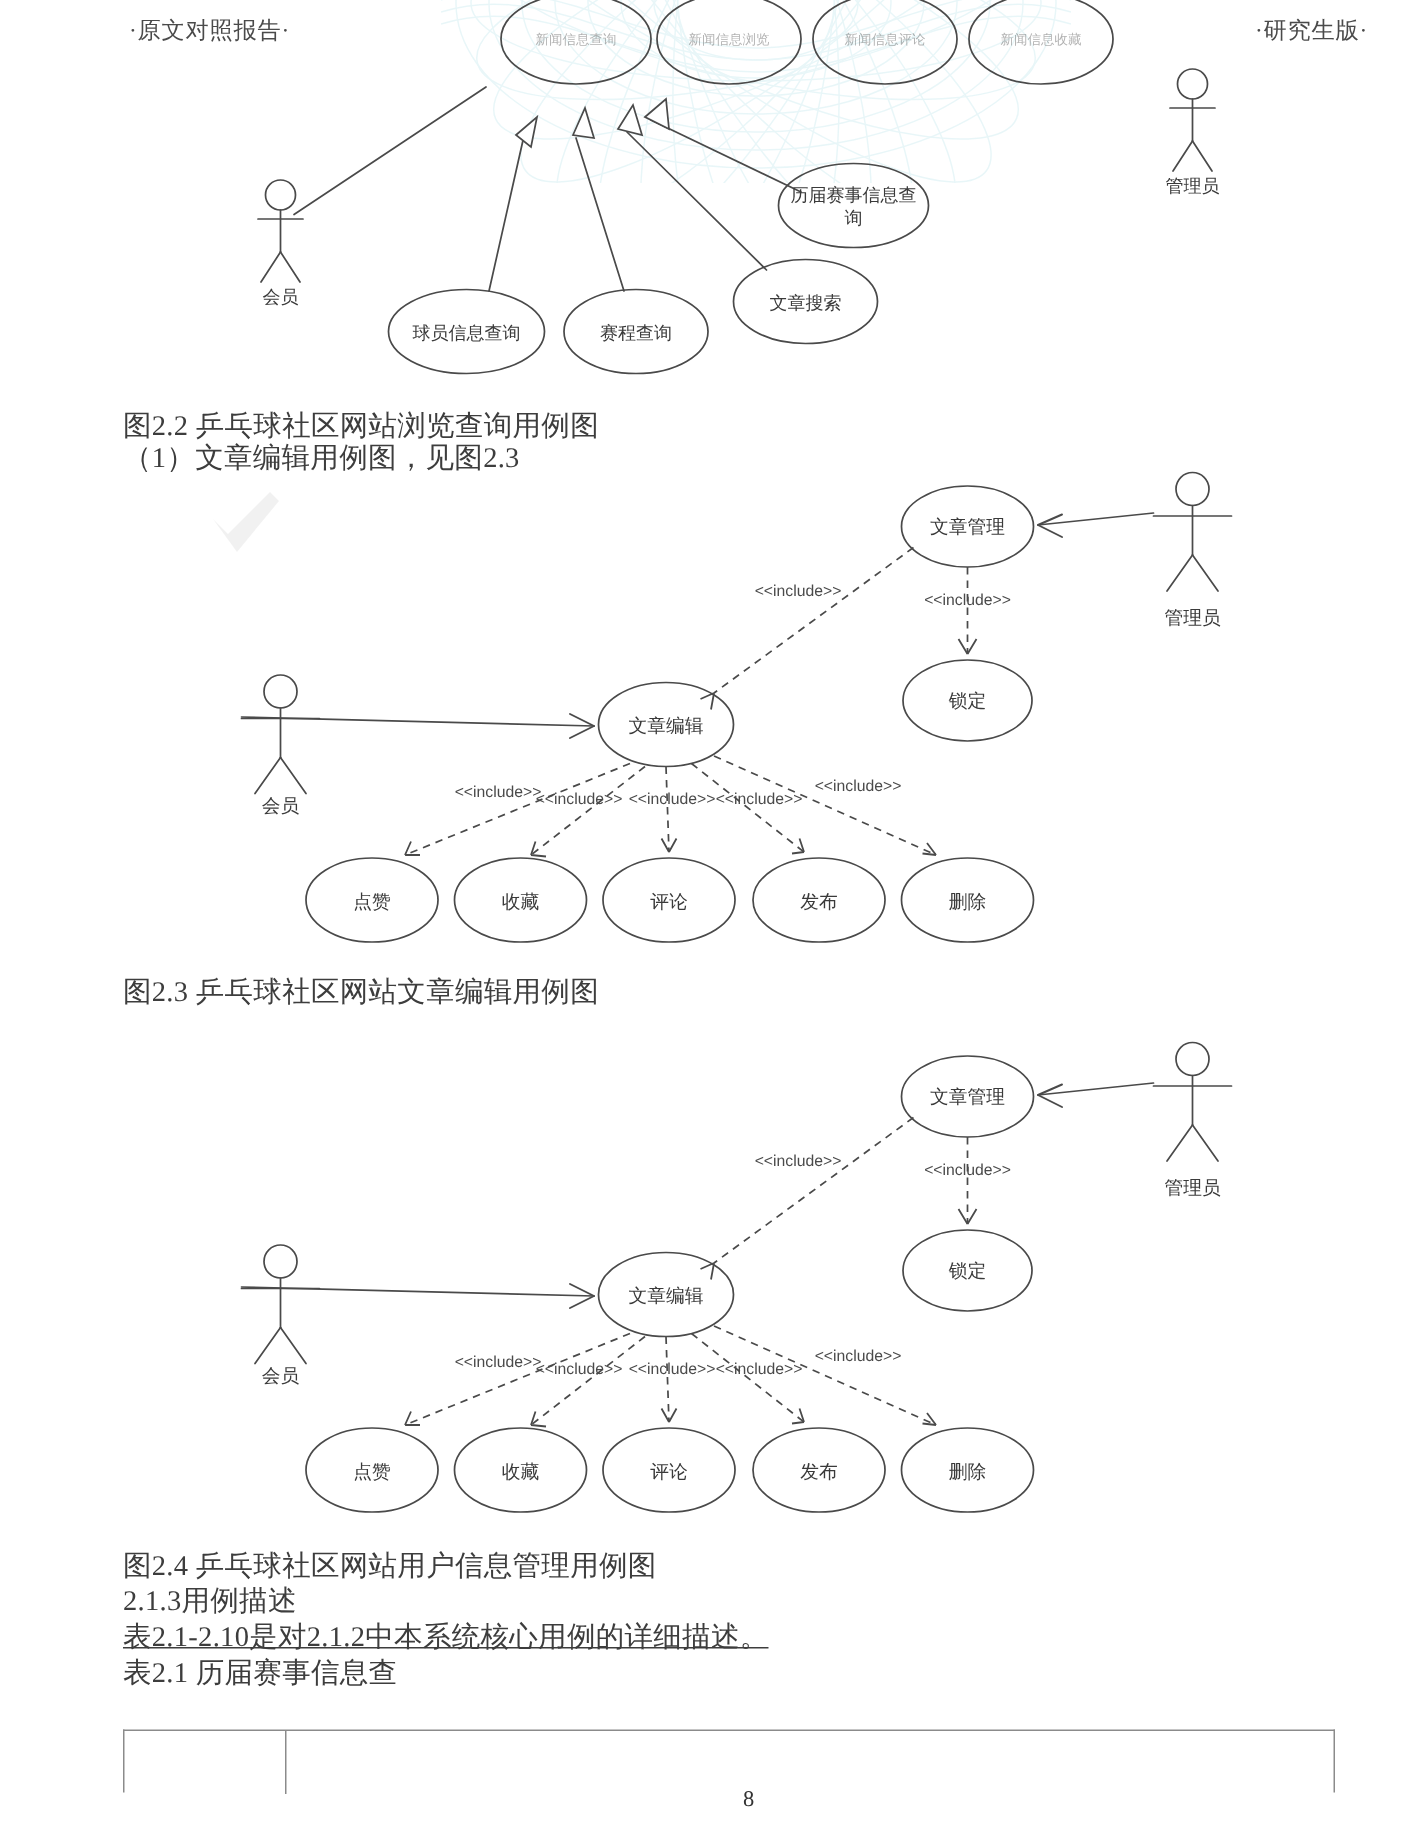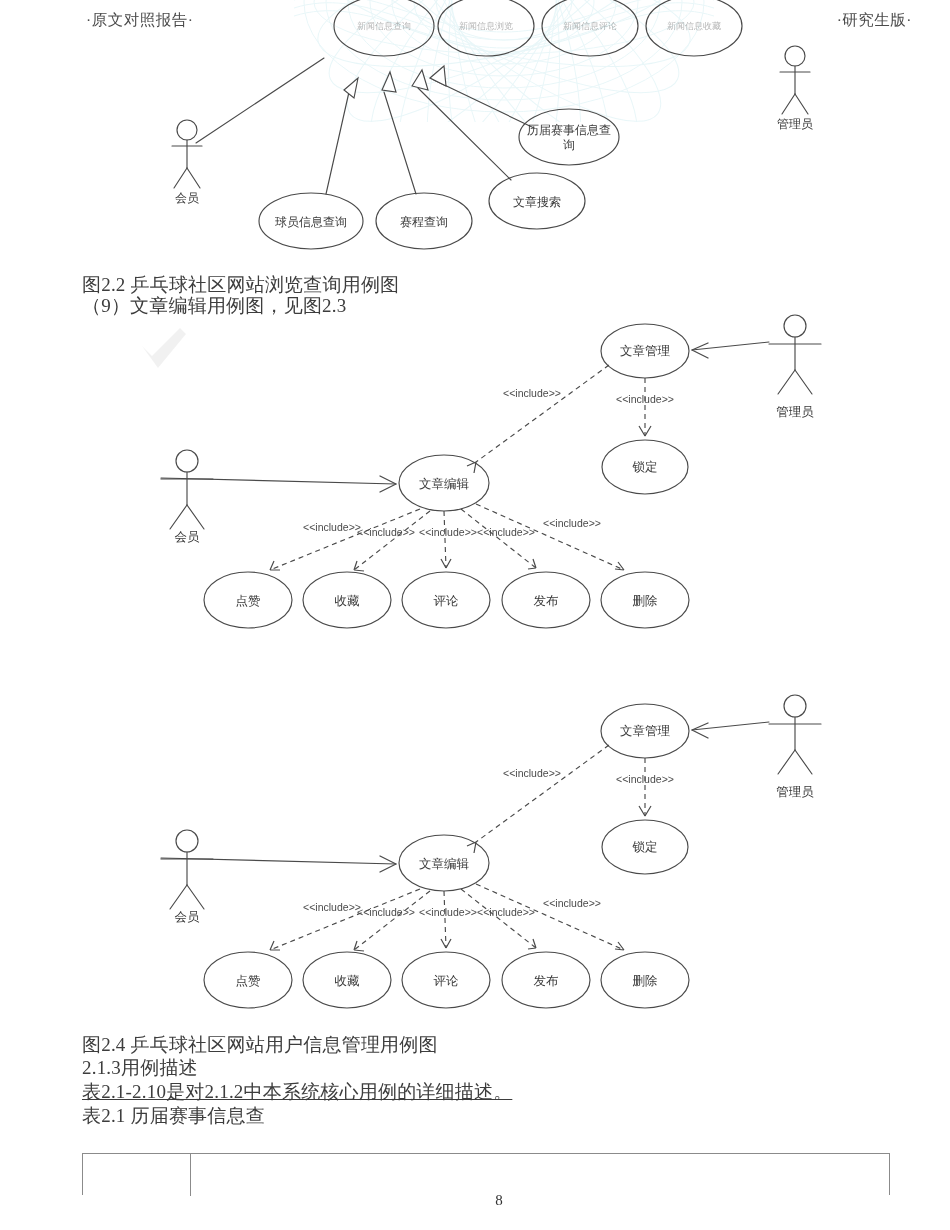--- a/index.html
+++ b/index.html
@@ -155,21 +155,21 @@
         <text x="771" y="128">管理员</text>
         <text x="287" y="226">球员信息查询</text>
         <text x="400" y="226">赛程查询</text>
         <text x="513" y="206">文章搜索</text>
         <text x="545" y="134"><tspan x="545" dy="0">历届赛事信息查</tspan><tspan x="545" dy="15">询</tspan></text>
       </g>
     </svg>
   </div>
 
   <div class="txt" style="top:275px;">图2.2  乒乓球社区网站浏览查询用例图</div>
-  <div class="txt" style="top:296px;">（9）文章编辑用例图，见图2.3</div>
+  <div class="txt" style="top:296px;">（1）文章编辑用例图，见图2.3</div>
 
   <div class="fig" style="top:310px;height:335px;">
     <svg width="950" height="335" viewBox="0 0 950 335">
       <g fill="none" stroke="#4a4a4a" stroke-width="1.15" stroke-linecap="round">
 
         <circle cx="771" cy="16" r="11"></circle>
         <line x1="745" y1="34" x2="797" y2="34"></line>
         <line x1="771" y1="27" x2="771" y2="60"></line>
         <line x1="771" y1="60" x2="754" y2="84"></line>
         <line x1="771" y1="60" x2="788" y2="84"></line>
@@ -233,20 +233,21 @@
         <text x="621" y="93">&lt;&lt;include&gt;&gt;</text>
         <text x="308" y="221">&lt;&lt;include&gt;&gt;</text>
         <text x="362" y="226">&lt;&lt;include&gt;&gt;</text>
         <text x="424" y="226">&lt;&lt;include&gt;&gt;</text>
         <text x="482" y="226">&lt;&lt;include&gt;&gt;</text>
         <text x="548" y="217">&lt;&lt;include&gt;&gt;</text>
       </g>
     </svg>
   </div>
 
+  <div class="txt" style="top:652px;">图2.3  乒乓球社区网站文章编辑用例图</div>
 
   <div class="fig" style="top:690px;height:335px;">
     <svg width="950" height="335" viewBox="0 0 950 335">
       <g fill="none" stroke="#4a4a4a" stroke-width="1.15" stroke-linecap="round">
         <circle cx="771" cy="16" r="11"></circle>
         <line x1="745" y1="34" x2="797" y2="34"></line>
         <line x1="771" y1="27" x2="771" y2="60"></line>
         <line x1="771" y1="60" x2="754" y2="84"></line>
         <line x1="771" y1="60" x2="788" y2="84"></line>
         <line x1="745" y1="32" x2="668" y2="40"></line>

